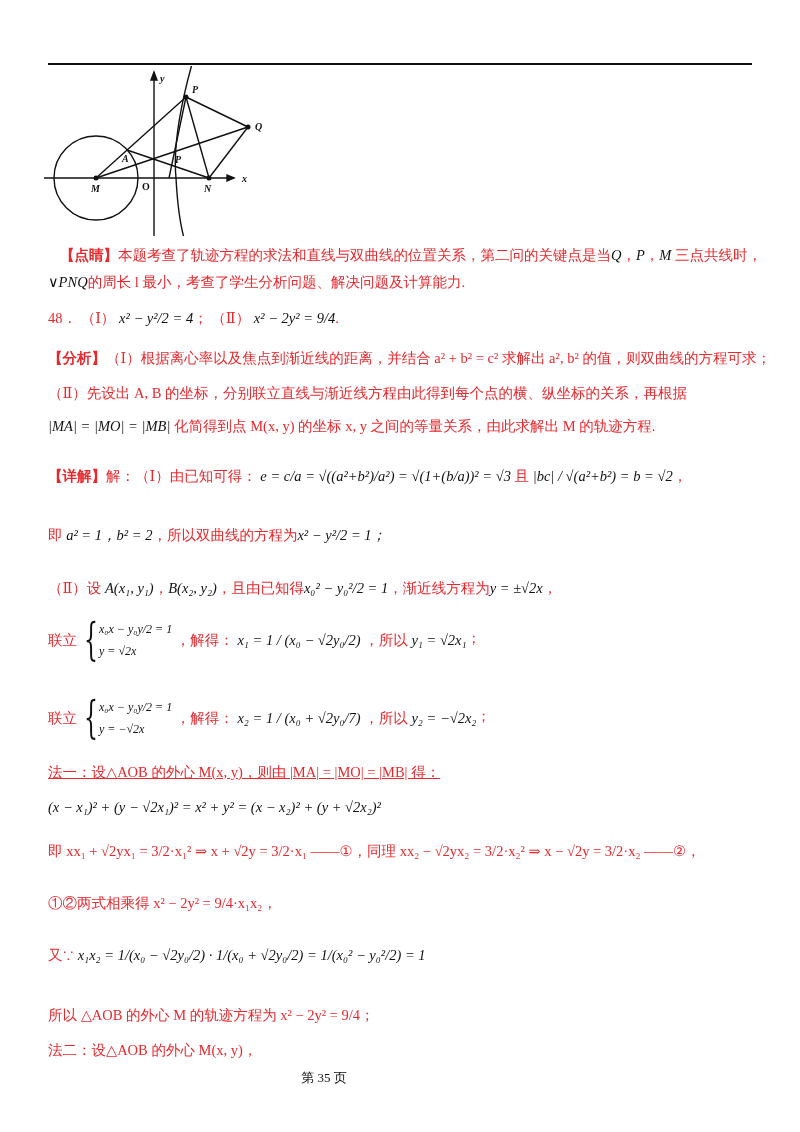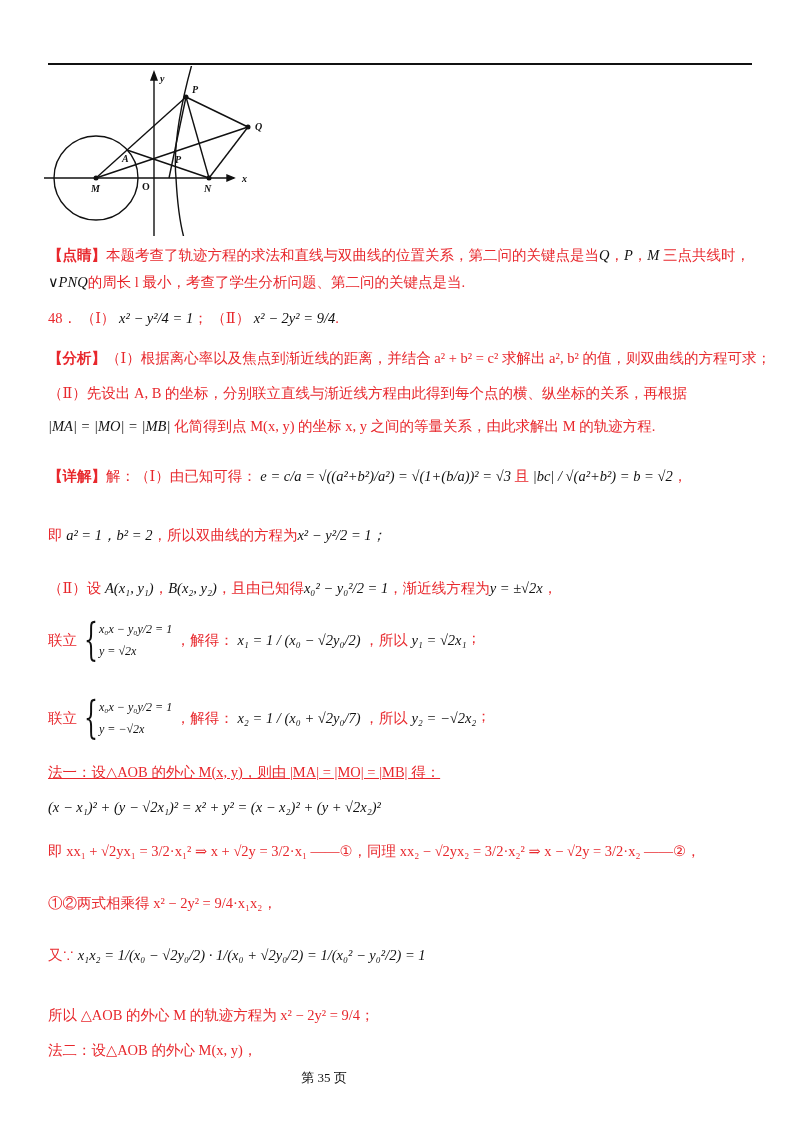--- a/index.html
+++ b/index.html
@@ -48,31 +48,31 @@
     <text x="47" y="126">M</text>
     <text x="160" y="126">N</text>
     <text x="78" y="96">A</text>
     <text x="148" y="27">P</text>
     <text x="131" y="97">P</text>
     <text x="211" y="64">Q</text>
   </g>
   <text x="98" y="124" font-family="Liberation Serif, serif" font-weight="bold" font-size="10" fill="#111">O</text>
 </svg>
 
-<div class="line red" style="top:245px;">
+<div class="line red" style="top:245px;margin-left:12px;">
   <span class="b">【点睛】</span><span>本题考查了轨迹方程的求法和直线与双曲线的位置关系，第二问的关键点是当</span><span class="m">Q</span>，<span class="m">P</span>，<span class="m">M</span> <span>三点共线时，</span>
 </div>
 <div class="line red" style="top:272px;">
-  <span class="m">∨PNQ</span><span>的周长 l 最小，考查了学生分析问题、第二问的关键点是当.</span>
+  <span class="m">∨PNQ</span><span>的周长 l 最小，考查了学生分析问题、解决问题及计算能力.</span>
 </div>
 
 <div class="line red" style="top:308px;">
   <span>48．</span>
   <span>（Ⅰ）</span>
-  <span class="m">x² − y²/4 = 1</span><span>；</span>
+  <span class="m">x² − y²/2 = 4</span><span>；</span>
   <span>（Ⅱ）</span>
   <span class="m">x² − 2y² = 9/4</span><span>.</span>
 </div>
 
 <div class="line red" style="top:348px;text-align:center;">
   <span class="b">【分析】</span><span>（Ⅰ）根据离心率以及焦点到渐近线的距离，并结合 a² + b² = c² 求解出 a², b² 的值，则双曲线的方程可求；</span>
 </div>
 <div class="line red" style="top:383px;">
   <span>（Ⅱ）先设出 A, B 的坐标，分别联立直线与渐近线方程由此得到每个点的横、纵坐标的关系，再根据</span>
 </div>

